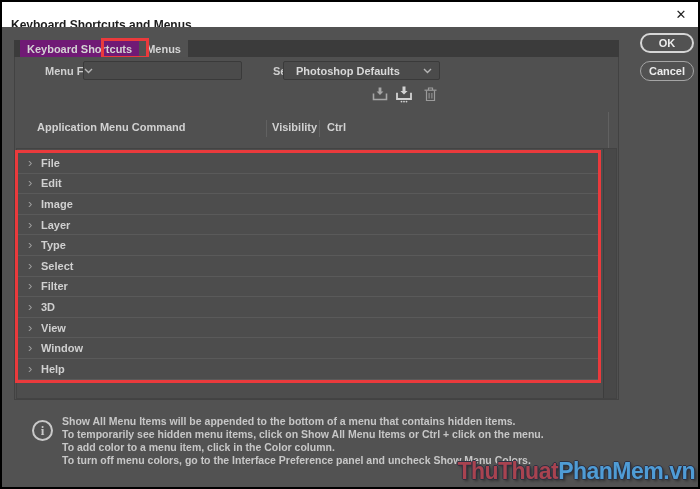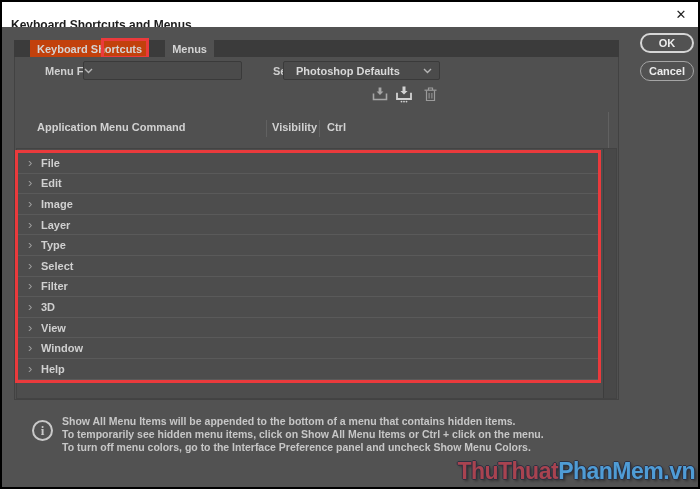--- a/index.html
+++ b/index.html
@@ -10,22 +10,22 @@
 
   
   .titlebar { left:2px; top:2px; width:696px; height:25px; background:#ffffff; display:flex; align-items:center; }
   .titlebar .title { margin-left:9px; font-size:12px; font-weight:600; color:#1d1d1d;margin-top:20px; }
   .titlebar .close { position:absolute; right:4px; top:0; width:26px; height:25px; display:flex; align-items:center; justify-content:center; font-size:13px; color:#222; cursor:default; }
 
   .dialog { left:2px; top:27px; width:696px; height:460px; background:#525252; }
 
   
   .tabstrip { left:12px; top:13px; width:605px; height:17px; background:#3b3b3b; display:flex; align-items:stretch; }
-  .tab { font-size:11px; font-weight:600; color:#d4d4d4; display:flex; align-items:center; padding:0 7px;margin-left:16px; }
-  .tab.inactive { background:#c2410c; margin-left:16px; }
+  .tab { font-size:11px; font-weight:600; color:#d4d4d4; display:flex; align-items:center; padding:0 7px; }
+  .tab.inactive { background:#701a75; margin-left:6px; }
   .tab.active { background:#515151; }
   .tab-annotation { left:99px; top:11px; width:48px; height:21px; border:3px solid #ea3a3c; }
 
   
   .panel { left:12px; top:30px; width:605px; height:343px; background:#505050; border:1px solid #424242; border-top:none; }
 
   .row-label { font-size:11px; font-weight:700; color:#cfcfcf;padding-left:17px; }
   .menu-for-label { left:26px; top:38px; }
   .set-label { left:254px; top:38px; }
 
@@ -213,20 +213,21 @@
     </div>
 
   <div class="abs info-icon">i</div>
   <div class="abs info-text">
 
 
       <div class="info-line">Show All Menu Items will be appended to the bottom of a menu that contains hidden items.</div>
 
       <div class="info-line">To temporarily see hidden menu items, click on Show All Menu Items or Ctrl + click on the menu.</div>
 
+      <div class="info-line">To add color to a menu item, click in the Color column.</div>
 
       <div class="info-line">To turn off menu colors, go to the Interface Preference panel and uncheck Show Menu Colors.</div>
     </div>
 
   <div class="abs btn btn-ok">OK</div>
   <div class="abs btn btn-cancel">Cancel</div>
 
   <div class="abs watermark">
     <span class="wm-red">ThuThuat</span><span class="wm-blue">PhanMem.vn</span>
   </div>

